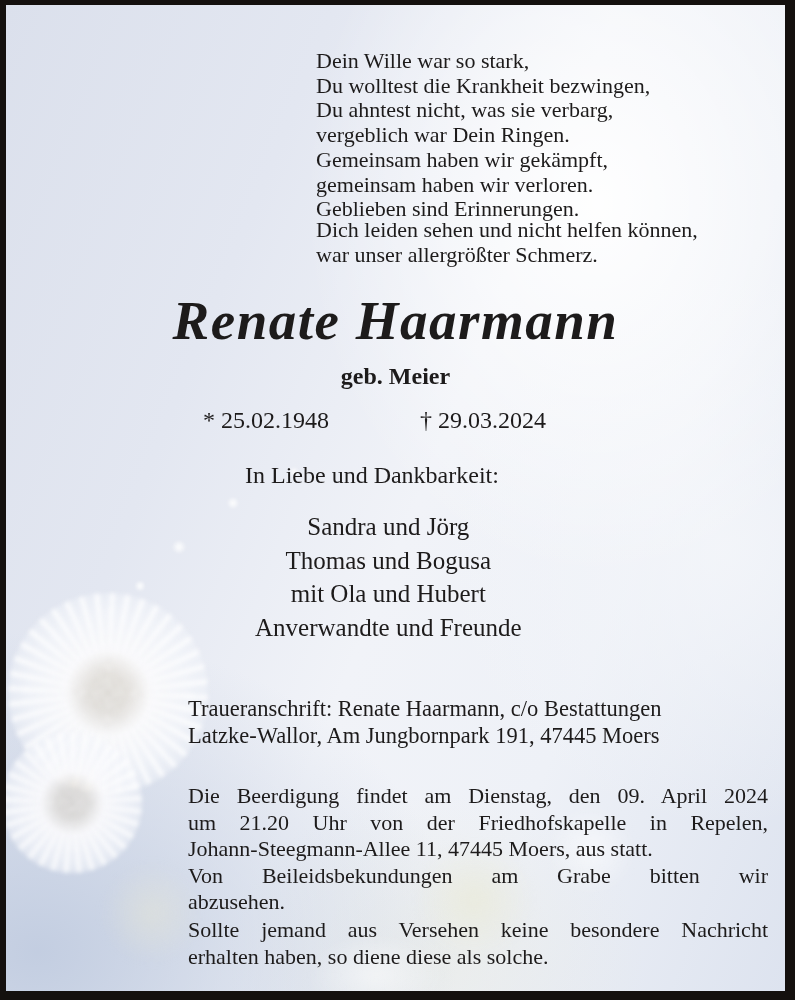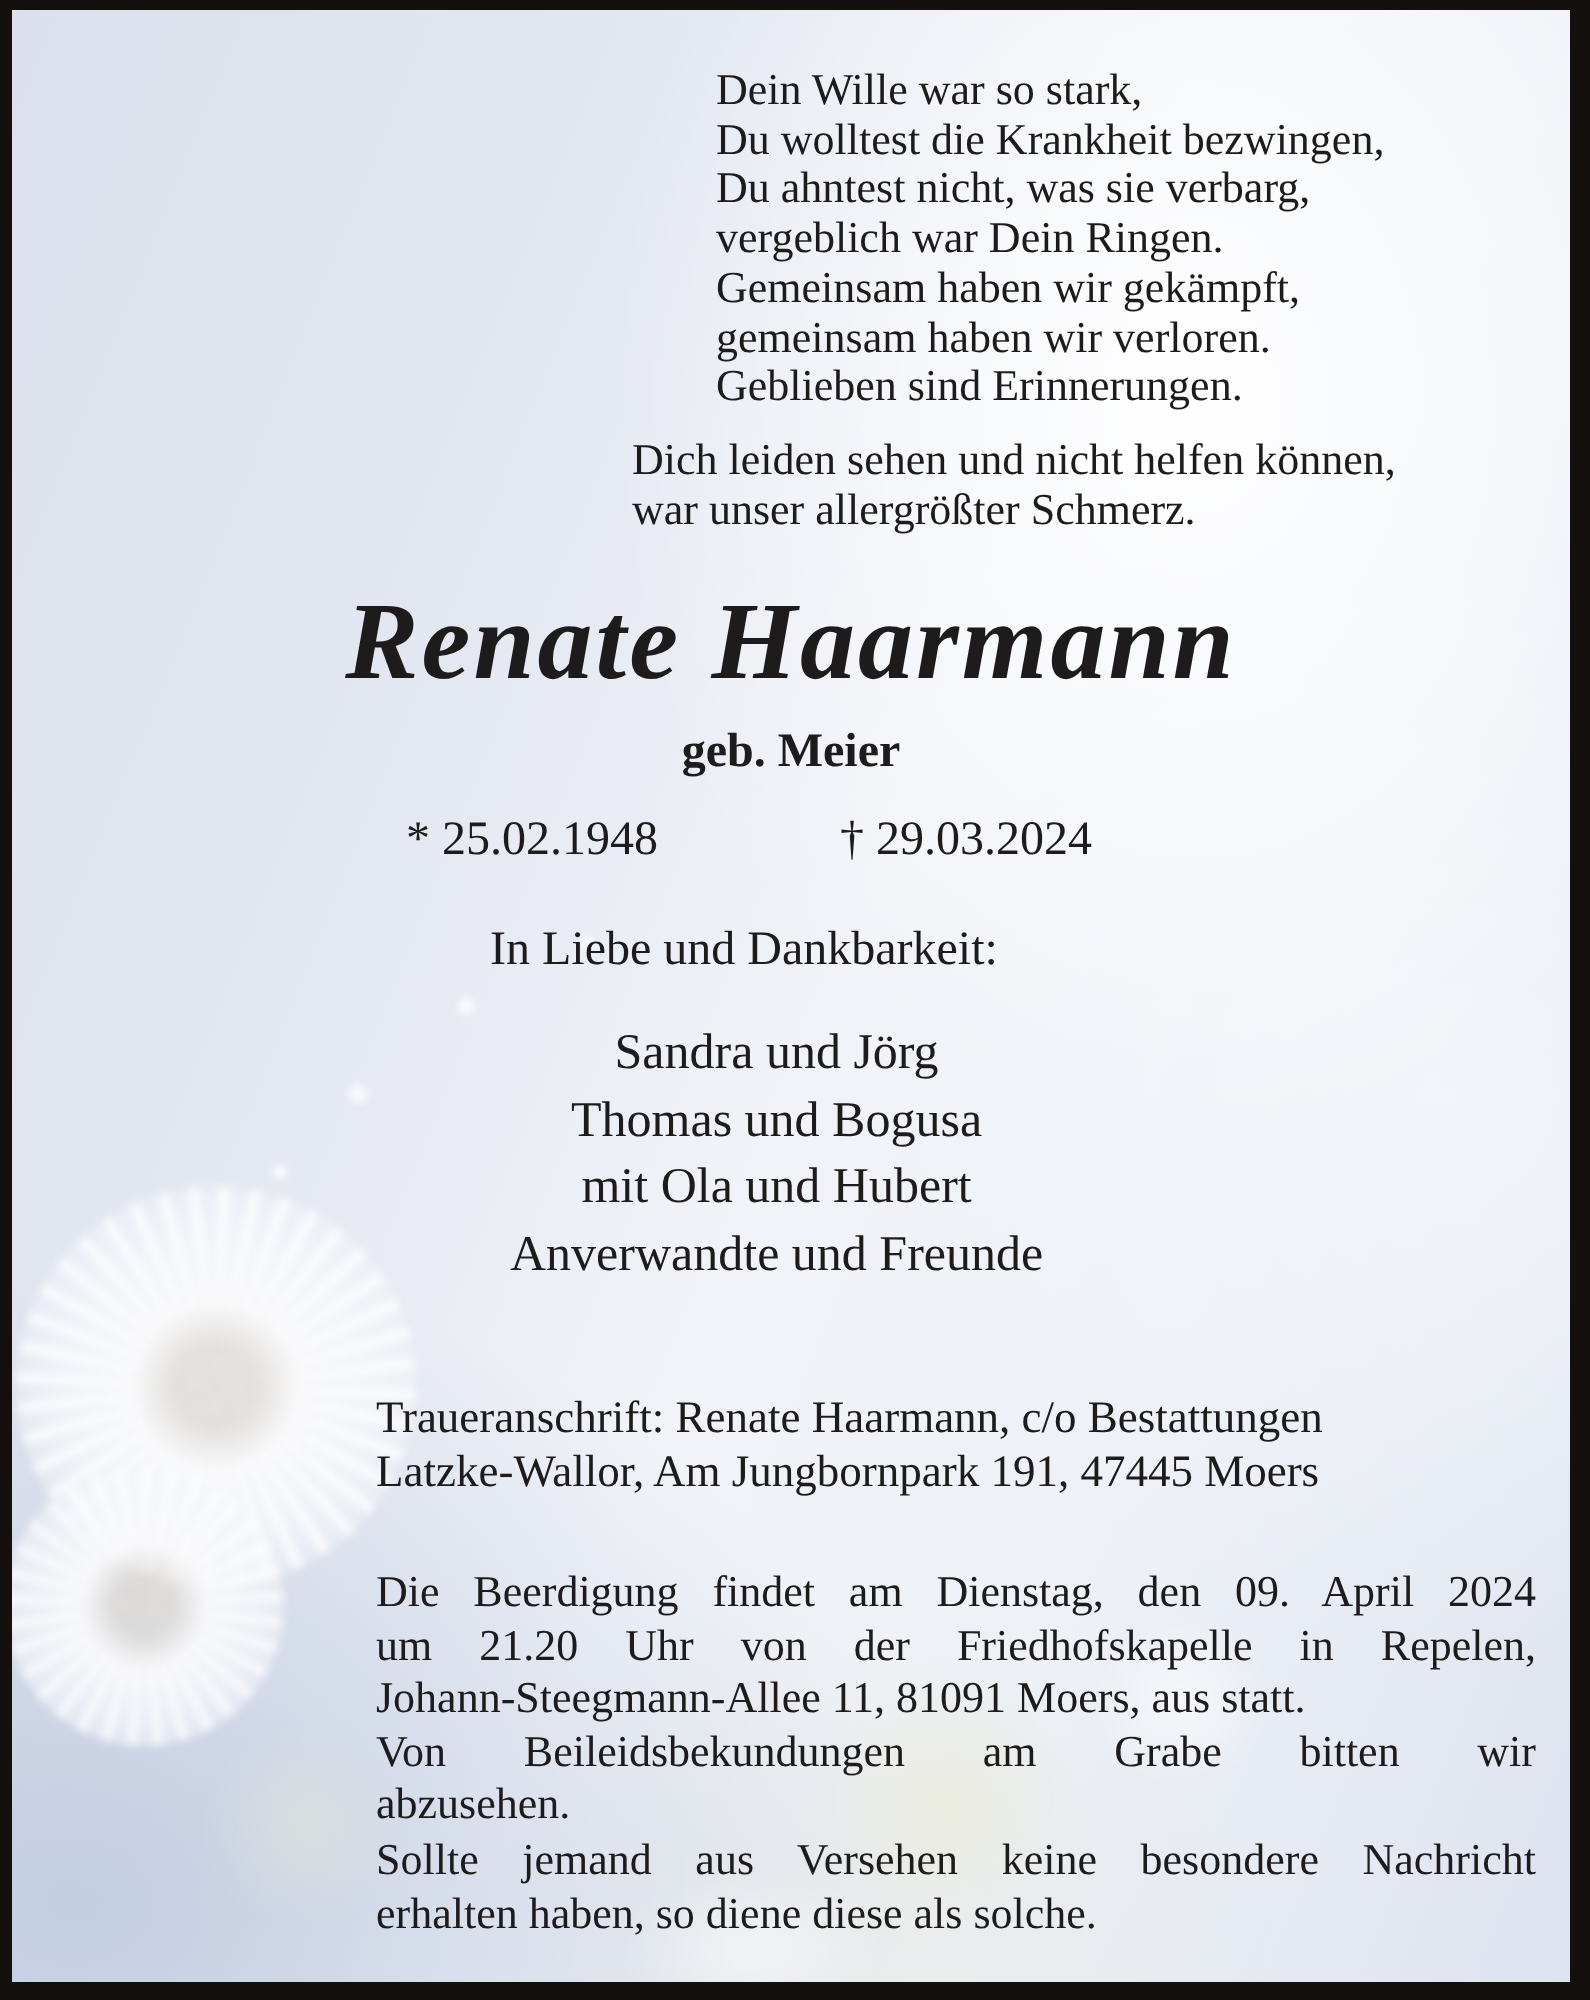--- a/index.html
+++ b/index.html
@@ -49,21 +49,21 @@
   .seed3{left:282px;top:462px;width:12px;height:10px;}
   .seed4{left:128px;top:575px;width:12px;height:12px;}
   .bokeh{filter:blur(6px);}
   .bokeh1{left:408px;top:835px;width:120px;height:120px;background:radial-gradient(circle, rgba(233,233,213,0.65), rgba(233,233,213,0) 70%);}
   .bokeh2{left:540px;top:800px;width:90px;height:90px;background:radial-gradient(circle, rgba(255,255,255,0.6), rgba(255,255,255,0) 70%);}
   .bokeh3{left:96px;top:858px;width:100px;height:100px;background:radial-gradient(circle, rgba(229,229,213,0.5), rgba(229,229,213,0) 70%);}
   .bokeh4{left:300px;top:930px;width:140px;height:80px;background:radial-gradient(ellipse, rgba(255,255,255,0.55), rgba(255,255,255,0) 70%);}
 
   
   .blk{position:absolute;white-space:nowrap;}
-  .poem{left:310px;top:28px;font-size:22px;line-height:24.7px;margin-left:42px;}
+  .poem{left:310px;top:44px;font-size:22px;line-height:24.7px;}
   .poem2{left:310px;top:213px;font-size:22px;line-height:24.7px;}
   .name{left:0;top:286px;width:100%;text-align:center;font-size:55px;font-weight:bold;letter-spacing:1.5px;line-height:60px;font-style:italic;}
   .maiden{left:0;top:358px;width:100%;text-align:center;font-size:24px;font-weight:bold;}
   .birth{left:197px;top:402px;font-size:24px;}
   .death{left:414px;top:402px;font-size:24px;}
   .tribute{left:239px;top:457px;font-size:24px;font-family:Liberation Serif, serif;}
   .mourners{left:249px;top:505px;font-size:25px;line-height:33.5px;text-align:center;}
   .address{left:182px;top:690px;font-size:22.5px;line-height:27px;}
   .funeral{left:182px;top:778px;width:580px;font-size:22px;line-height:26.5px;white-space:normal;}
   .closing{left:182px;top:912px;width:580px;font-size:22px;line-height:26.5px;white-space:normal;}
@@ -118,21 +118,21 @@
 
     <div class="blk address">
         <div>Traueranschrift: Renate Haarmann, c/o Bestattungen</div>
         <div>Latzke-Wallor, Am Jungbornpark 191, 47445 Moers</div>
       </div>
 
     <div class="blk funeral">
       <div class="justified">
           <div>Die Beerdigung findet am Dienstag, den 09. April 2024</div>
           <div>um 21.20 Uhr von der Friedhofskapelle in Repelen,</div>
-          <div>Johann-Steegmann-Allee 11, 81091 Moers, aus statt.</div>
+          <div>Johann-Steegmann-Allee 11, 47445 Moers, aus statt.</div>
         </div>
       <div class="justified">
           <div>Von Beileidsbekundungen am Grabe bitten wir</div>
           <div>abzusehen.</div>
         </div>
     </div>
 
     <div class="blk closing">
       <div class="justified">
           <div>Sollte jemand aus Versehen keine besondere Nachricht</div>

